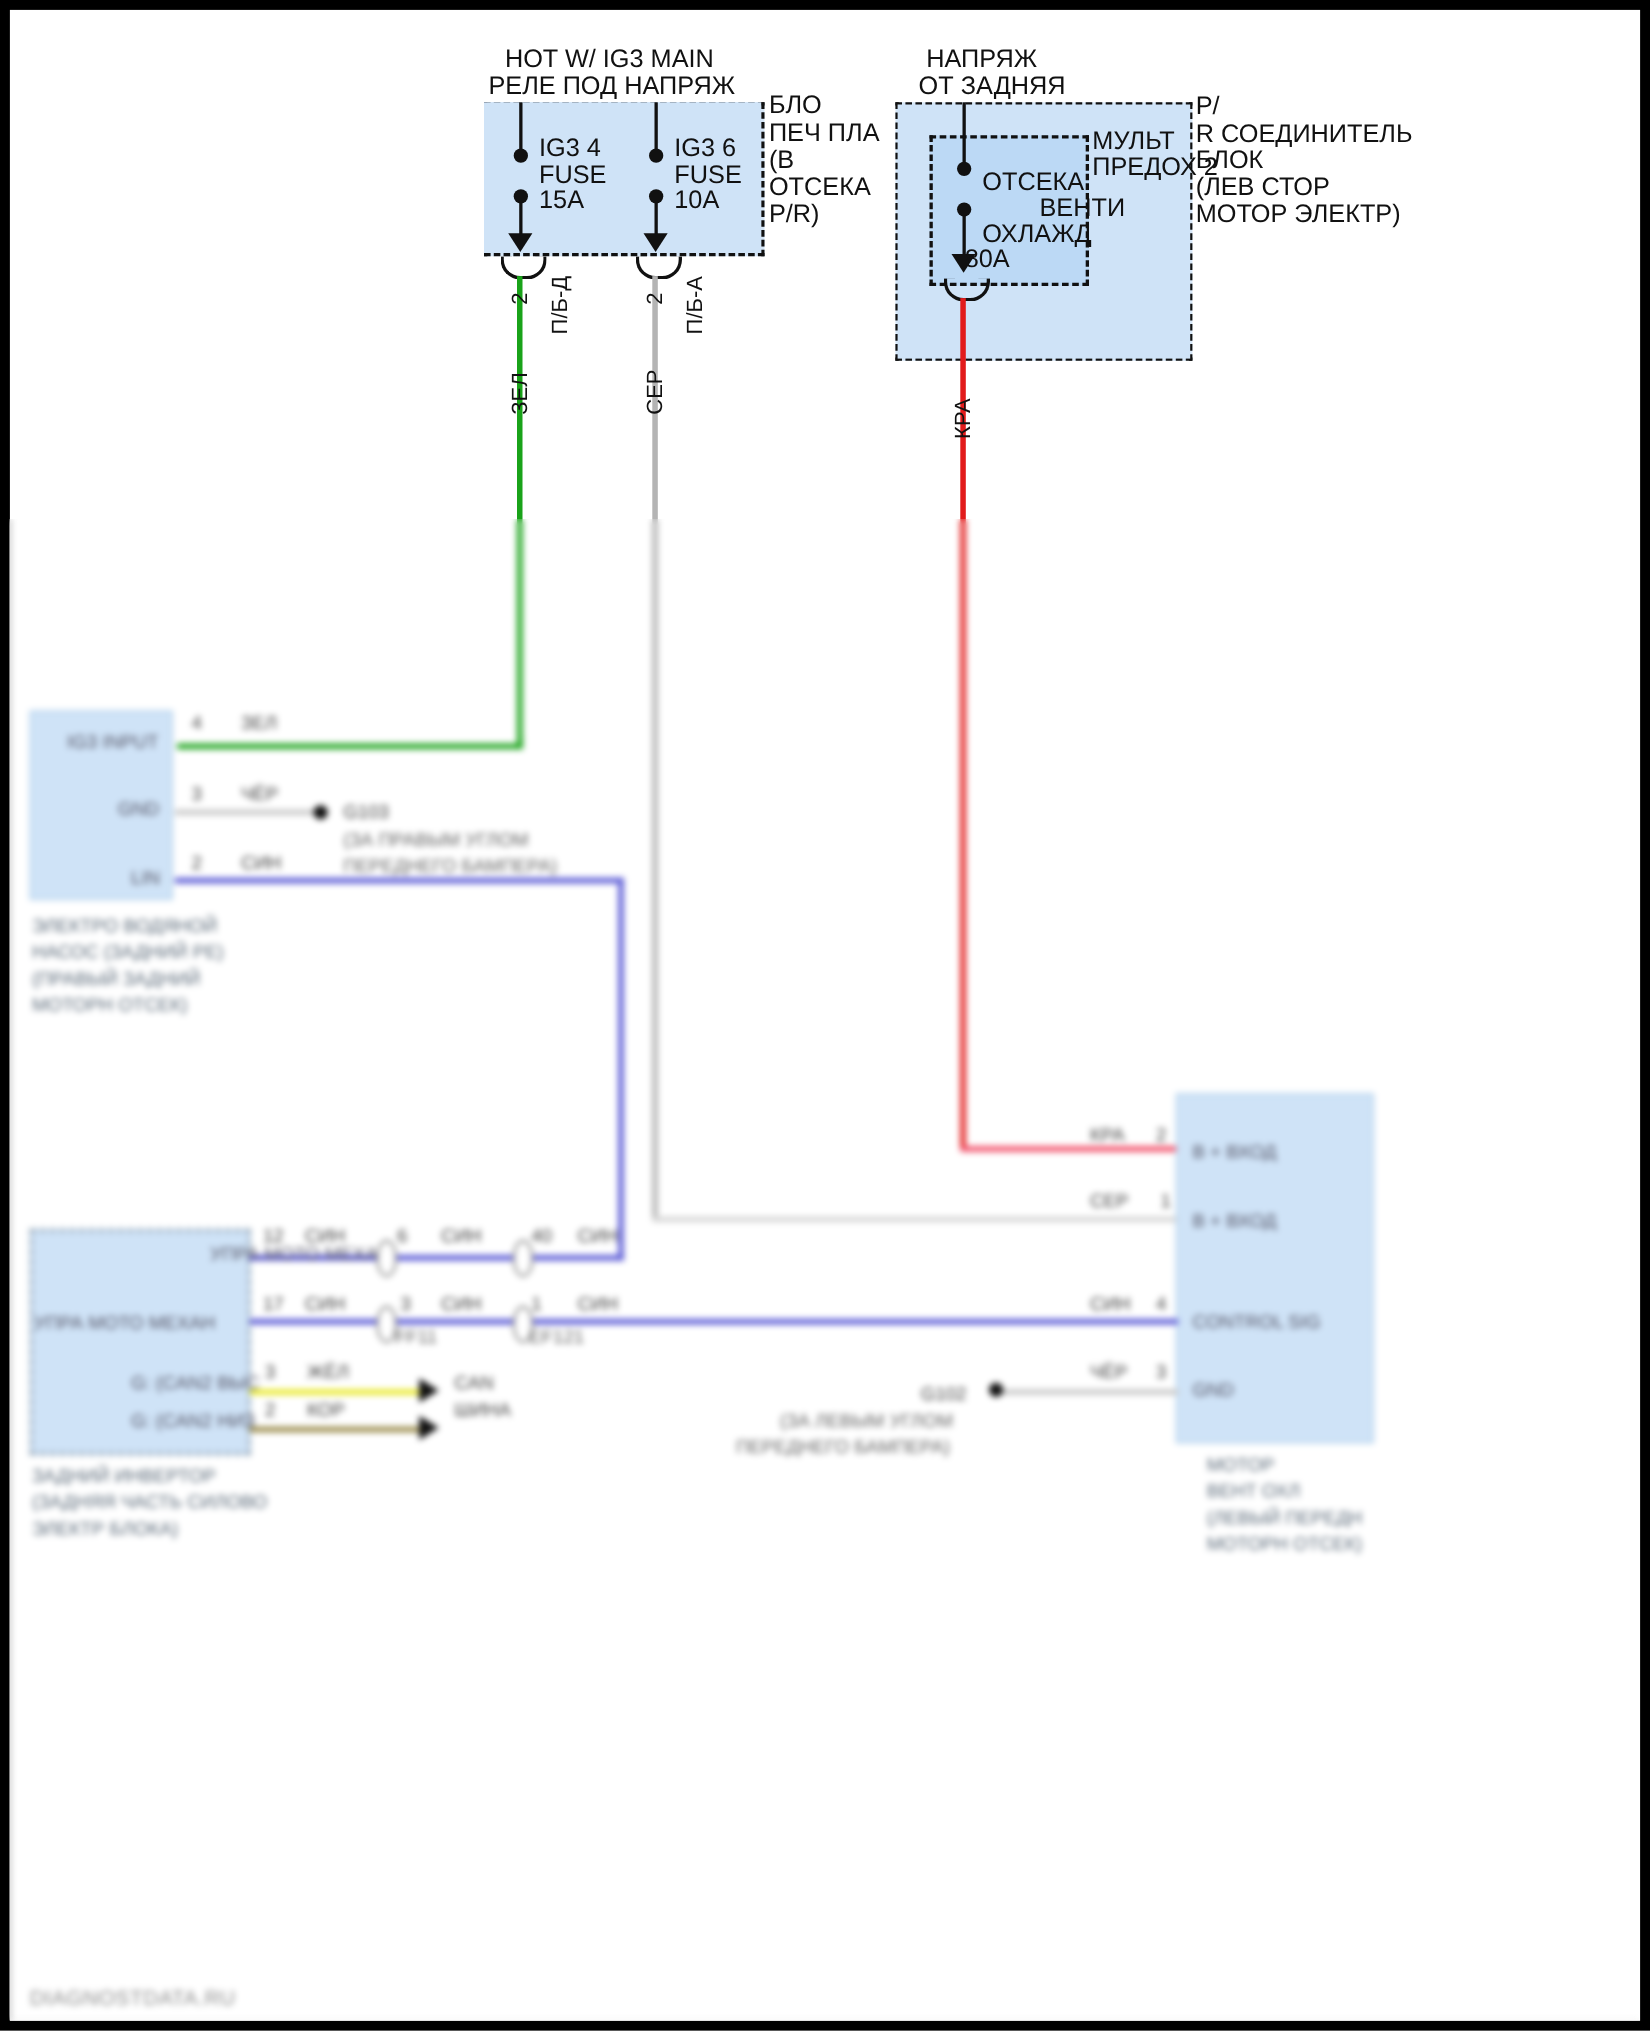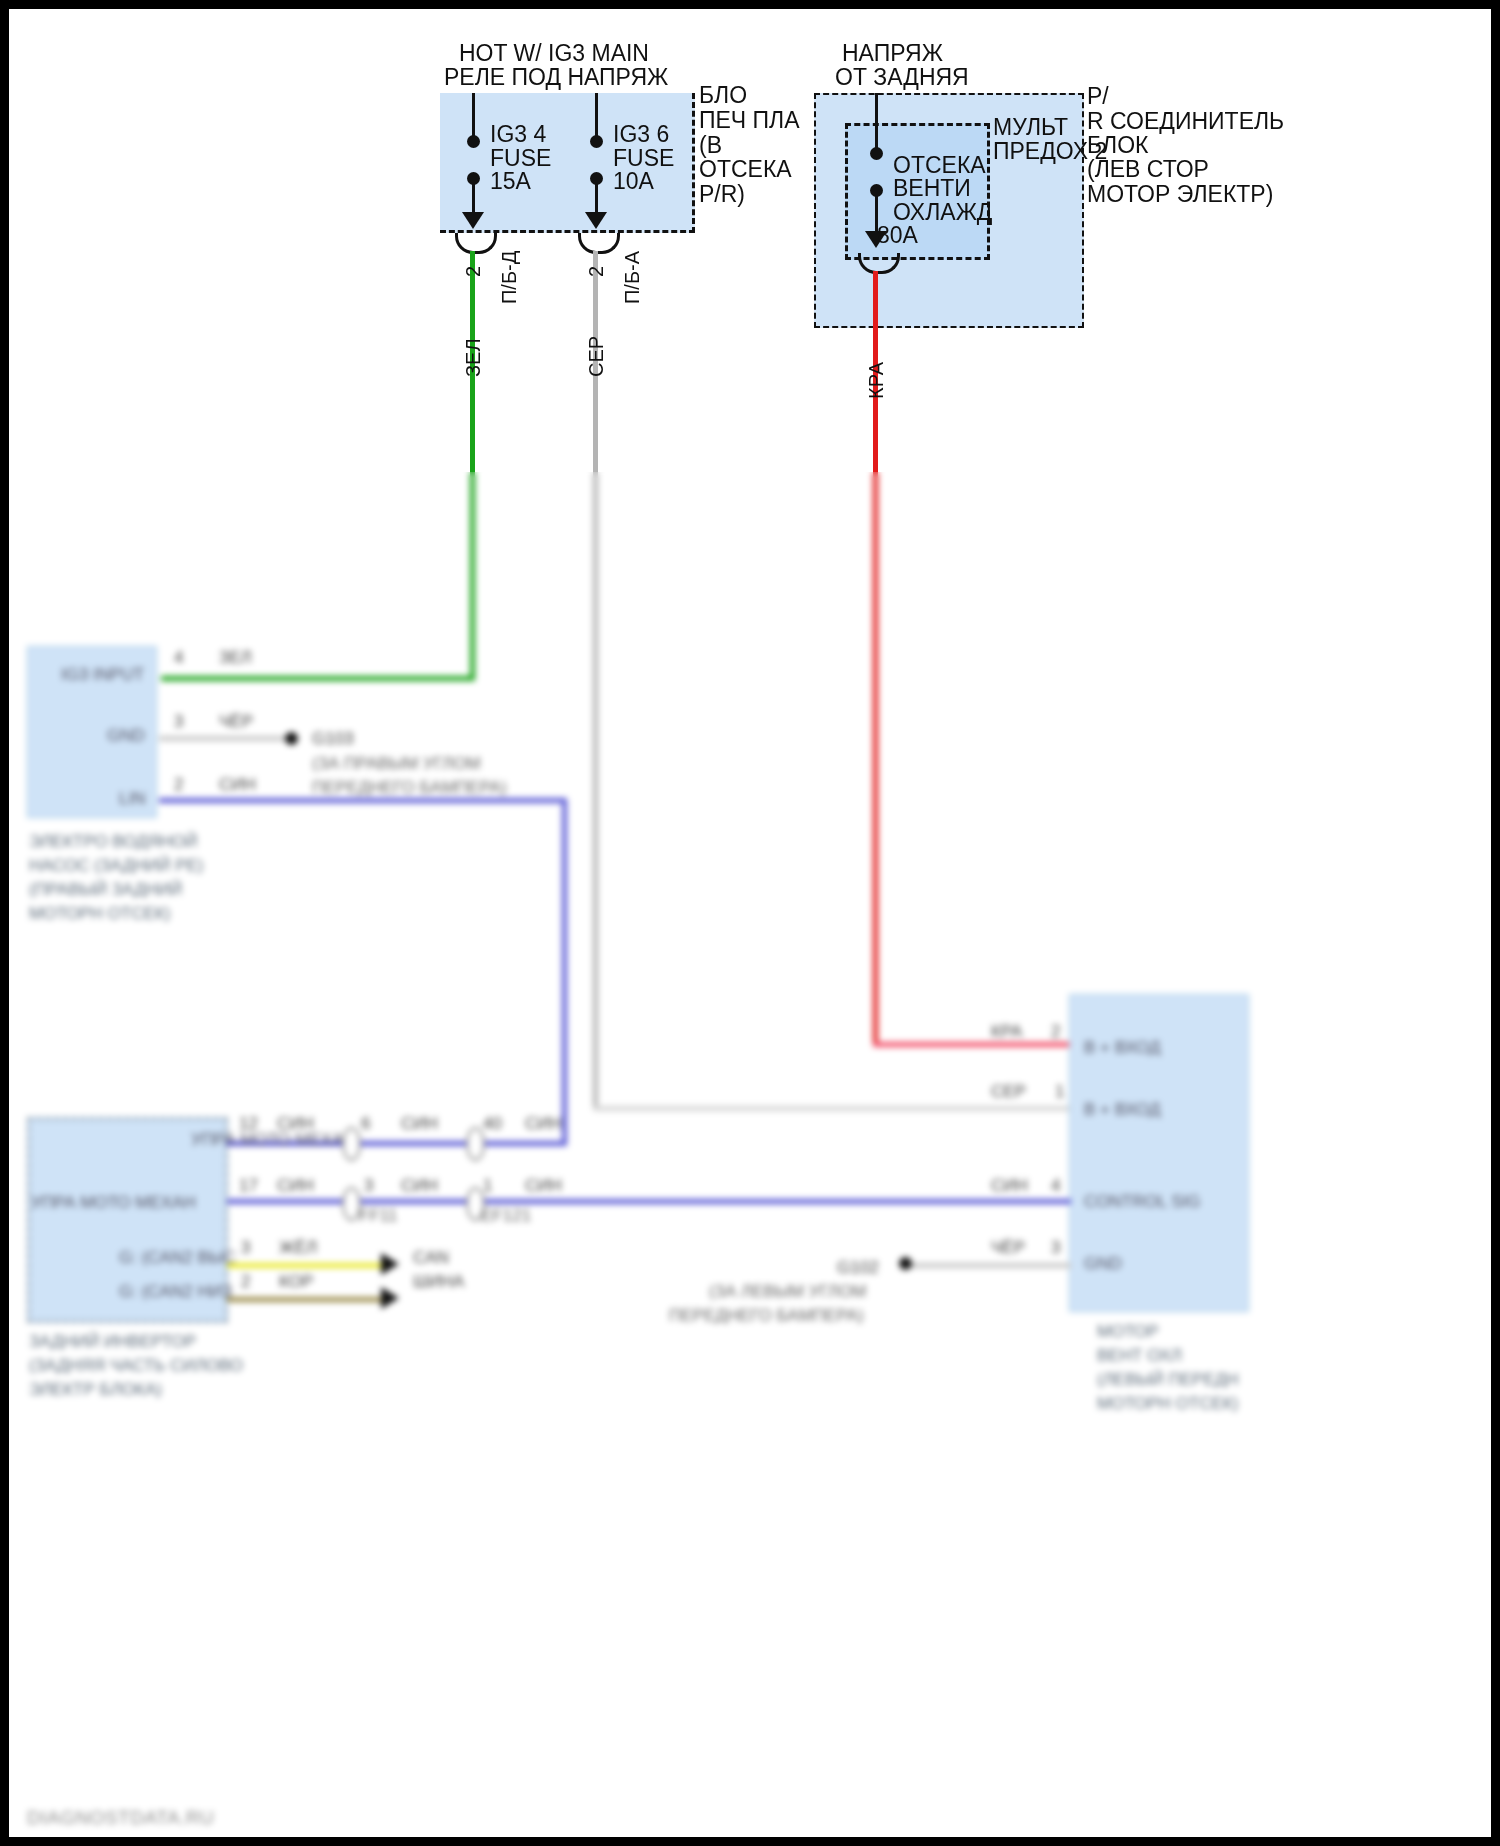--- a/index.html
+++ b/index.html
@@ -151,21 +151,21 @@
     <div class="dot" style="left:861px;top:138px;z-index:6;"></div>
     <svg class="sq" style="left:857px;top:146px;" width="20" height="36">
       <path d="M10 0 C 2 6, 18 14, 10 20 C 2 26, 18 30, 10 36" stroke="#111" stroke-width="3" fill="none"></path>
     </svg>
     <div class="dot" style="left:861px;top:175px;z-index:6;"></div>
     <div class="vline" style="left:866px;top:184px;height:42px;z-index:5;"></div>
     <div class="arrow-dn" style="left:856px;top:222px;z-index:6;"></div>
     <div class="cup" style="left:849px;top:244px;z-index:7;"></div>
 
     <div class="txt" style="left:884px;top:142px;z-index:7;">ОТСЕКА</div>
-    <div class="txt" style="left:884px;top:165px;z-index:7;">ВЕНТИ</div>
+    <div class="txt" style="left:936px;top:165px;z-index:7;">ВЕНТИ</div>
     <div class="txt" style="left:884px;top:189px;z-index:7;">ОХЛАЖД</div>
     <div class="txt" style="left:868px;top:212px;z-index:7;">80A</div>
 
     <div class="wire v" style="left:461px;top:242px;height:430px;background:#19a319;z-index:8;"></div>
     <div class="wire v" style="left:461px;top:660px;height:12px;background:#19a319;z-index:8;"></div>
     <div class="wire h" style="left:152px;top:667px;width:314px;background:#19a319;z-index:8;"></div>
 
     <div class="txt sm rot" style="left:452px;top:268px;z-index:9;">2</div>
     <div class="txt sm rot" style="left:488px;top:295px;z-index:9;">П/Б-Д</div>
     <div class="txt sm rot" style="left:452px;top:368px;z-index:9;">ЗЕЛ</div>

